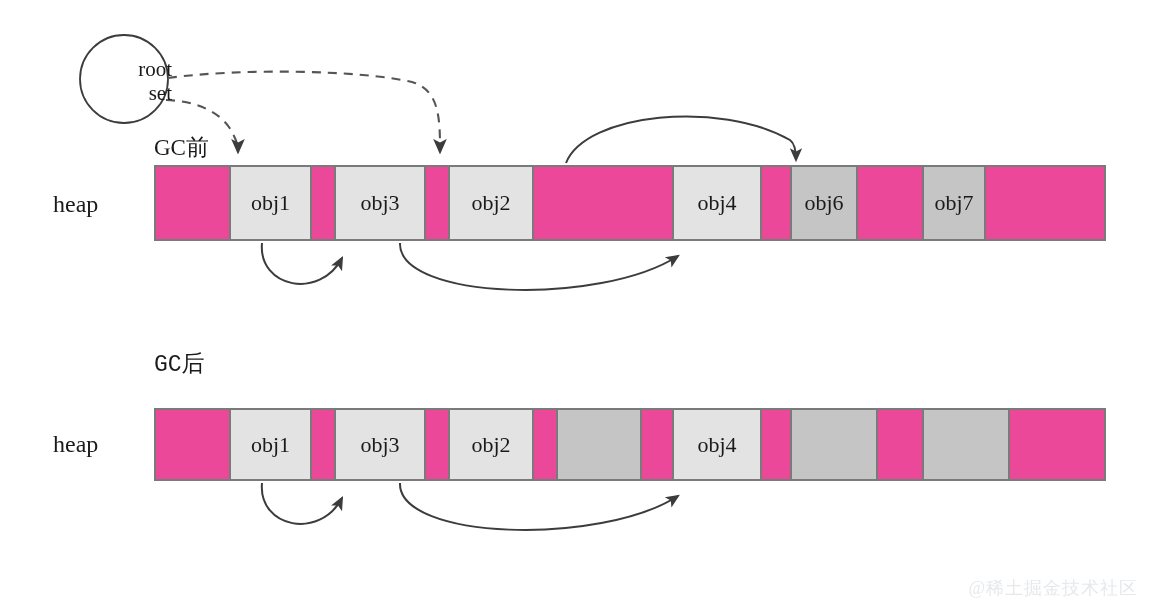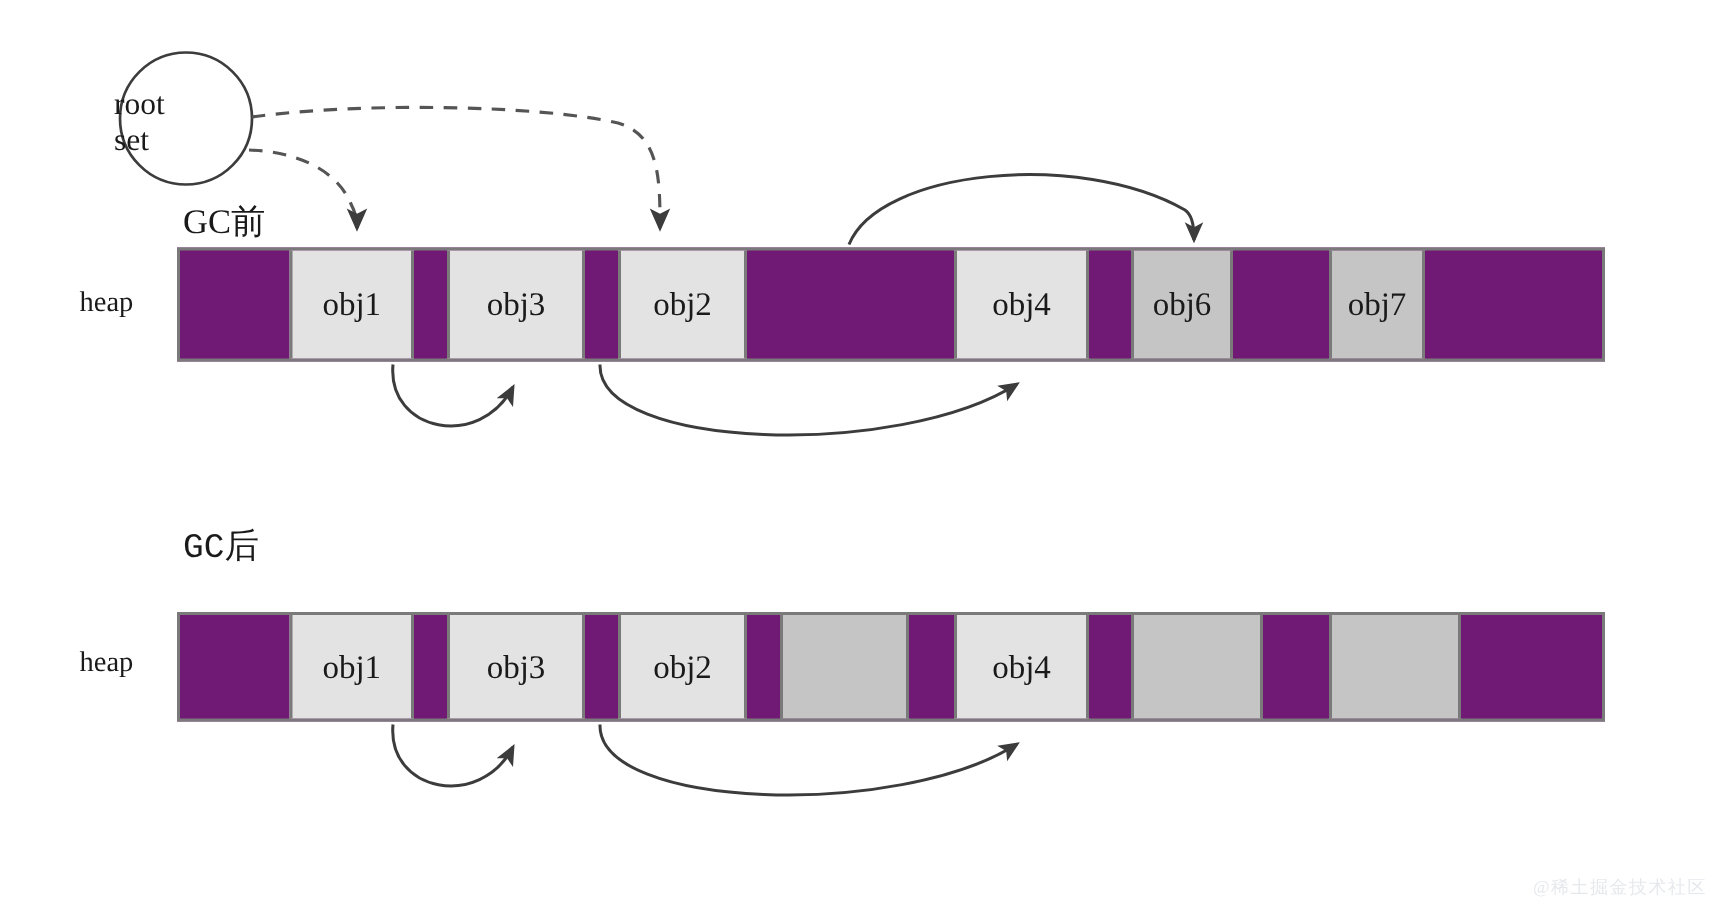--- a/index.html
+++ b/index.html
@@ -32,38 +32,39 @@
   }
 
   
   .lbl {
     position: absolute;
     white-space: nowrap;
     font-size: 23px;
     line-height: 1;
     color: #1a1a1a;
   }
-  .phase-label { font-size: 23px; }
-  .heap-label  { font-size: 19px; }
+  .phase-label { font-size: 23px; margin-left: 32px; }
+  .heap-label  { font-size: 24px; }
 
   .root-text {
     position: absolute;
     width: 96px;
-    text-align: left;
+    text-align: right;
     font-size: 21px;
     line-height: 1.12;
     color: #1a1a1a;
   }
 
   
   .heap-row {
     position: absolute;
     box-sizing: border-box;
     border: 2px solid #7a7a7a;
-    background: #701a75;
+    background: #ec4899;
+    margin-left: 36px;
   }
   .heap-cell {
     position: absolute;
     box-sizing: border-box;
     top: 0;
     bottom: 0;
     border-left: 2px solid #7a7a7a;
     border-right: 2px solid #7a7a7a;
     display: flex;
     align-items: center;
@@ -72,21 +73,21 @@
     color: #1a1a1a;
   }
   .heap-cell.light { background: #e3e3e3; }
   .heap-cell.dark  { background: #c5c5c5; }
 
   
   #watermark {
     position: absolute;
     right: 18px;
     bottom: 14px;
-    font-size: 12px;
+    font-size: 18px;
     color: #e6e9ec;
     font-family: Liberation Serif, serif;
     letter-spacing: 1px;
     user-select: none;
   }
 </style>
 </head>
 <body>
 
 <div id="diagram-root">

